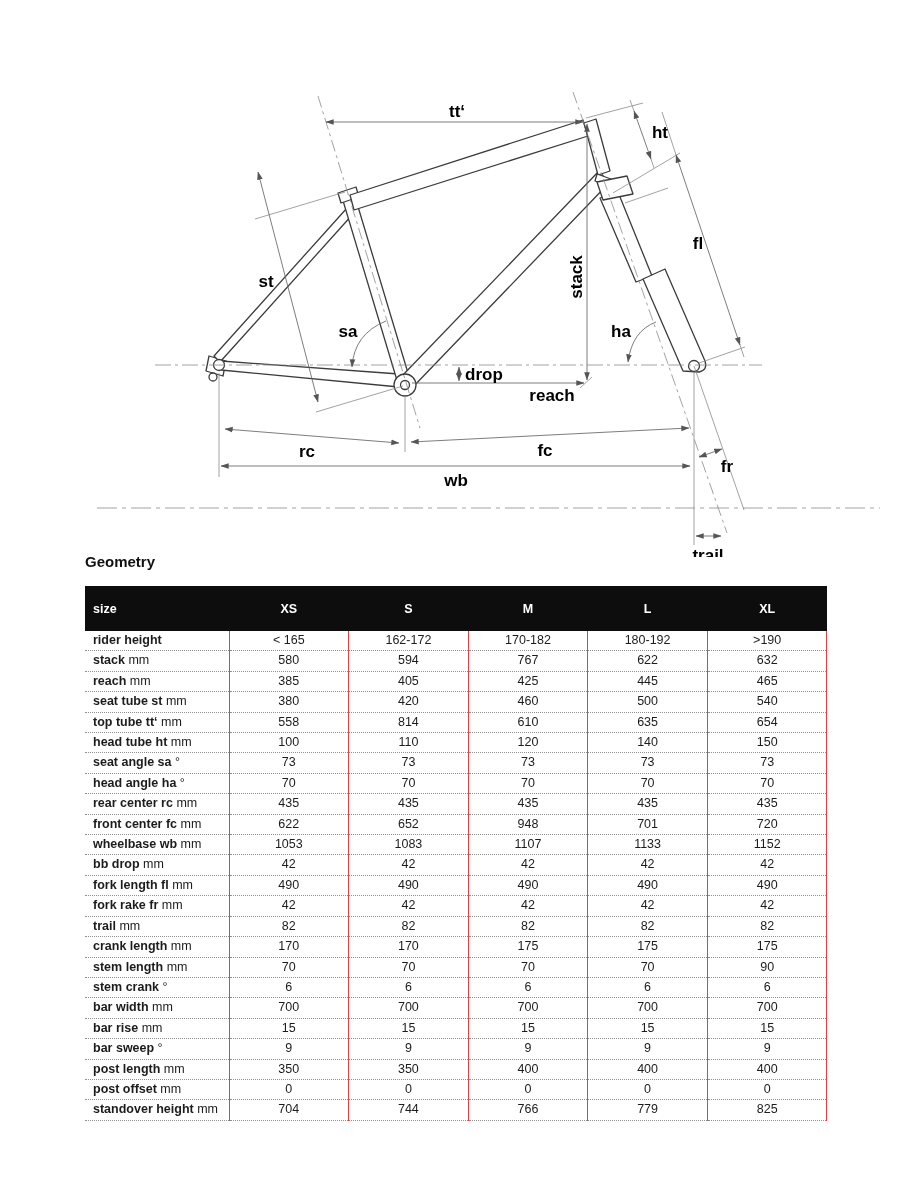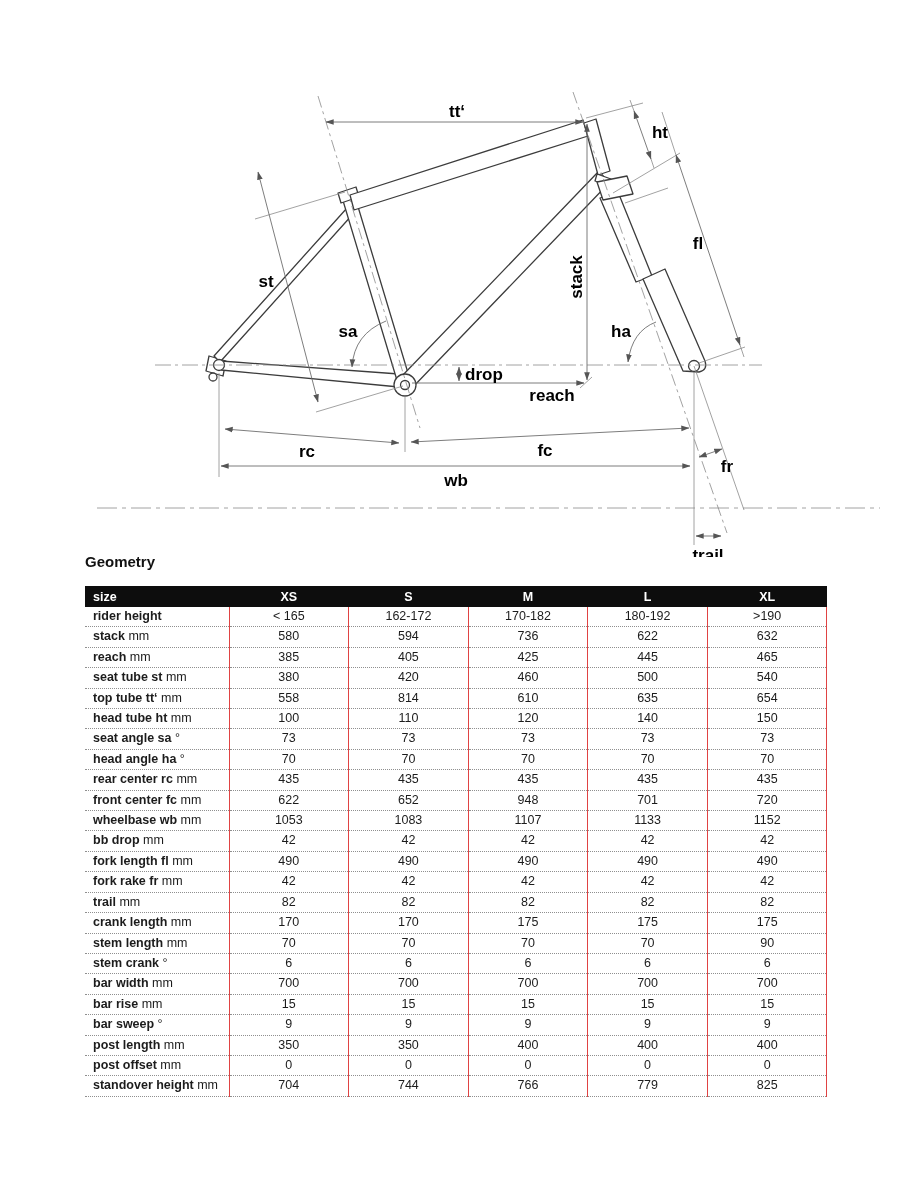--- a/index.html
+++ b/index.html
@@ -3,21 +3,21 @@
 <meta charset="utf-8">
 <style>
   html,body{margin:0;padding:0;background:#fff;}
   .page{position:relative;width:900px;height:1200px;background:#fff;overflow:hidden;
         font-family:"Liberation Sans",sans-serif;color:#1c1c1c;}
   .diagram{position:absolute;top:0;left:0;width:900px;height:557px;overflow:hidden;}
   .geo-title{position:absolute;top:553px;left:85px;font-size:15px;font-weight:bold;color:#111;text-align:center;}
   table.geo{position:absolute;top:586px;left:85px;width:742px;border-collapse:collapse;
             table-layout:fixed;}
   table.geo thead th{background:#0d0d0d;color:#fff;font-size:12.5px;font-weight:bold;
-            height:21px;padding:0;text-align:center;border:none;}
+            height:21px;padding:12px;text-align:center;border:none;}
   table.geo thead th.size{text-align:left;padding-left:8px;}
   table.geo tbody td{font-size:12.5px;height:19.4px;line-height:19.4px;padding:0;
             text-align:center;border-bottom:1px dotted #8f8f8f;white-space:nowrap;}
   table.geo tbody td.lbl{text-align:left;padding-left:8px;border-right:1px solid var(--red,#e04343);}
   table.geo tbody td.val{border-right:1px solid var(--red,#e04343);}
   
   .dimlabel{font-family:"Liberation Sans",sans-serif;font-size:17px;font-weight:bold;fill:#000;}
 </style>
 </head>
 <body>
@@ -148,21 +148,21 @@
           <td class="val">&lt; 165</td>
           <td class="val">162-172</td>
           <td class="val">170-182</td>
           <td class="val">180-192</td>
           <td class="val">&gt;190</td>
         </tr>
         <tr>
           <td class="lbl"><b>stack</b> mm</td>
           <td class="val">580</td>
           <td class="val">594</td>
-          <td class="val">736</td>
+          <td class="val">767</td>
           <td class="val">622</td>
           <td class="val">632</td>
         </tr>
         <tr>
           <td class="lbl"><b>reach</b> mm</td>
           <td class="val">385</td>
           <td class="val">405</td>
           <td class="val">425</td>
           <td class="val">445</td>
           <td class="val">465</td>

